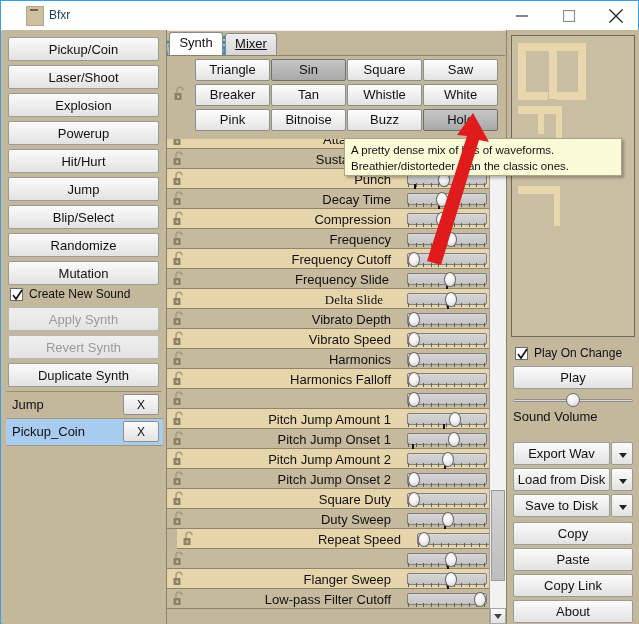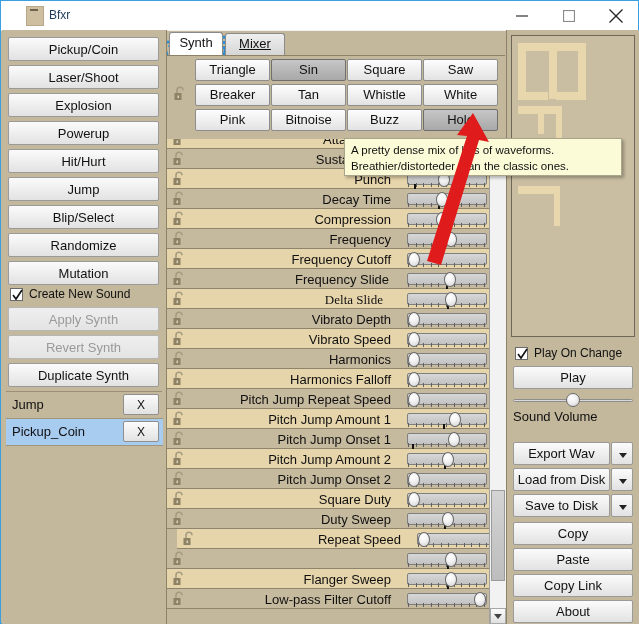--- a/index.html
+++ b/index.html
@@ -55,21 +55,21 @@
          text-align:center;line-height:20px;font-size:12px;color:#111;box-sizing:border-box;cursor:default;}
   .snd-div{position:absolute;left:0;width:157px;height:1px;background:#a1957c;}
 
   
   .center{position:absolute;left:166px;top:29px;width:338px;height:594px;}
   .tabbar{position:absolute;left:0;top:0;width:338px;height:25px;}
   .tab{position:absolute;top:3px;height:22px;box-sizing:border-box;
        border:1px solid #8a8a8a;border-bottom:none;border-radius:3px 3px 0 0;
        font-size:13px;color:#111;text-align:center;line-height:20px;cursor:default;}
   .tab.active{left:2px;width:54px;background:#ffffff;top:2px;height:23px;}
-  .tab.inactive{left:58px;width:60px;background:linear-gradient(#efefef,#d6d6d6);text-decoration:underline;}
+  .tab.inactive{left:58px;width:52px;background:linear-gradient(#efefef,#d6d6d6);text-decoration:underline;}
 
   .wave-panel{position:absolute;left:0;top:25px;width:338px;height:84px;background:#c3b79c;
               border-top:1px solid #8d8268;}
   .wv-btn{position:absolute;width:75px;height:22px;box-sizing:border-box;
           background:linear-gradient(#fdfdfd,#e3e3e3);border:1px solid #8d8d8d;border-radius:2px;
           font-size:13px;color:#111;text-align:center;line-height:20px;cursor:default;}
   .wv-btn.on{background:linear-gradient(#c6c6c6,#a8a8a8);border-color:#6e6e6e;}
   .lockicon{position:absolute;}
 
   .slider-area{position:absolute;left:0;top:109px;width:338px;height:485px;
@@ -565,21 +565,20 @@
             </span>
             <span class="sknob" style="left: 1.36px;"></span>
           </span>
         </div>
         <div class="srow even" style="top: 250px;">
           <span class="lockicon" style="left: 4px; top: 2px;"><svg width="16" height="16" viewBox="0 0 16 16">
               <path d="M5 7 V4.2 a3 3 0 0 1 6 0" fill="none" stroke="#a79b81" stroke-width="1.6"></path>
               <rect x="2.5" y="7" width="7" height="7" fill="#8e8265"></rect>
               <rect x="5.5" y="9.5" width="1.6" height="2.6" fill="#d9cfb6"></rect>
             </svg></span>
-          <span class="slabel" style="right: 98px;">Pitch Jump Repeat Speed</span>
           <span class="slider">
             <span class="strack"></span>
             <span class="sticks">
               <span class="stick" style="left: 0px;"></span>
               <span class="stick" style="left: 7.6px;"></span>
               <span class="stick" style="left: 15.2px;"></span>
               <span class="stick" style="left: 22.8px;"></span>
               <span class="stick" style="left: 30.4px;"></span>
               <span class="stick" style="left: 38px;"></span>
               <span class="stick" style="left: 45.6px;"></span>

